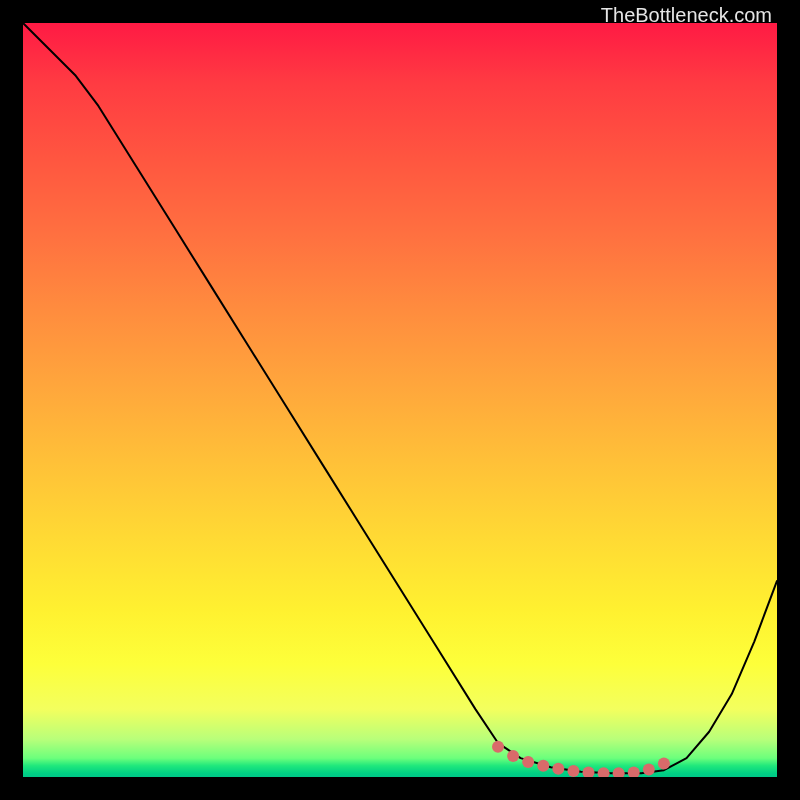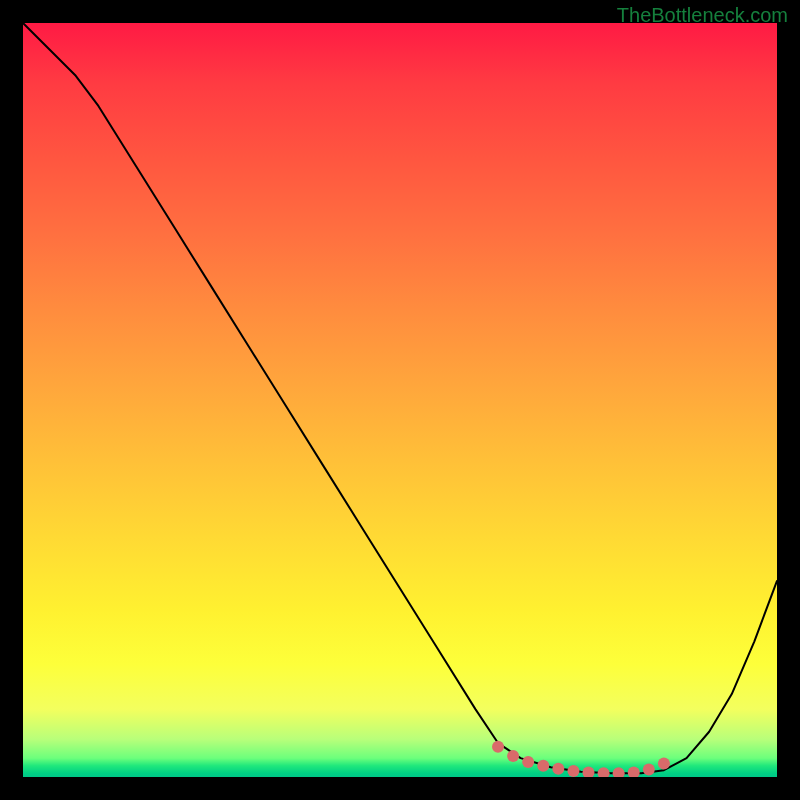--- a/index.html
+++ b/index.html
@@ -7,22 +7,22 @@
     width: 800px;
     height: 800px;
     background: #000000;
     font-family: Arial, sans-serif;
     position: relative;
     overflow: hidden;
   }
   .watermark {
     position: absolute;
     top: 4px;
-    right: 12px;
-    color: #15803d;
+    right: 28px;
+    color: #e5e5e5;
     font-size: 20px;
     font-weight: normal;
     z-index: 10;
   }
   .plot-area {
     position: absolute;
     left: 23px;
     top: 23px;
     width: 754px;
     height: 754px;

